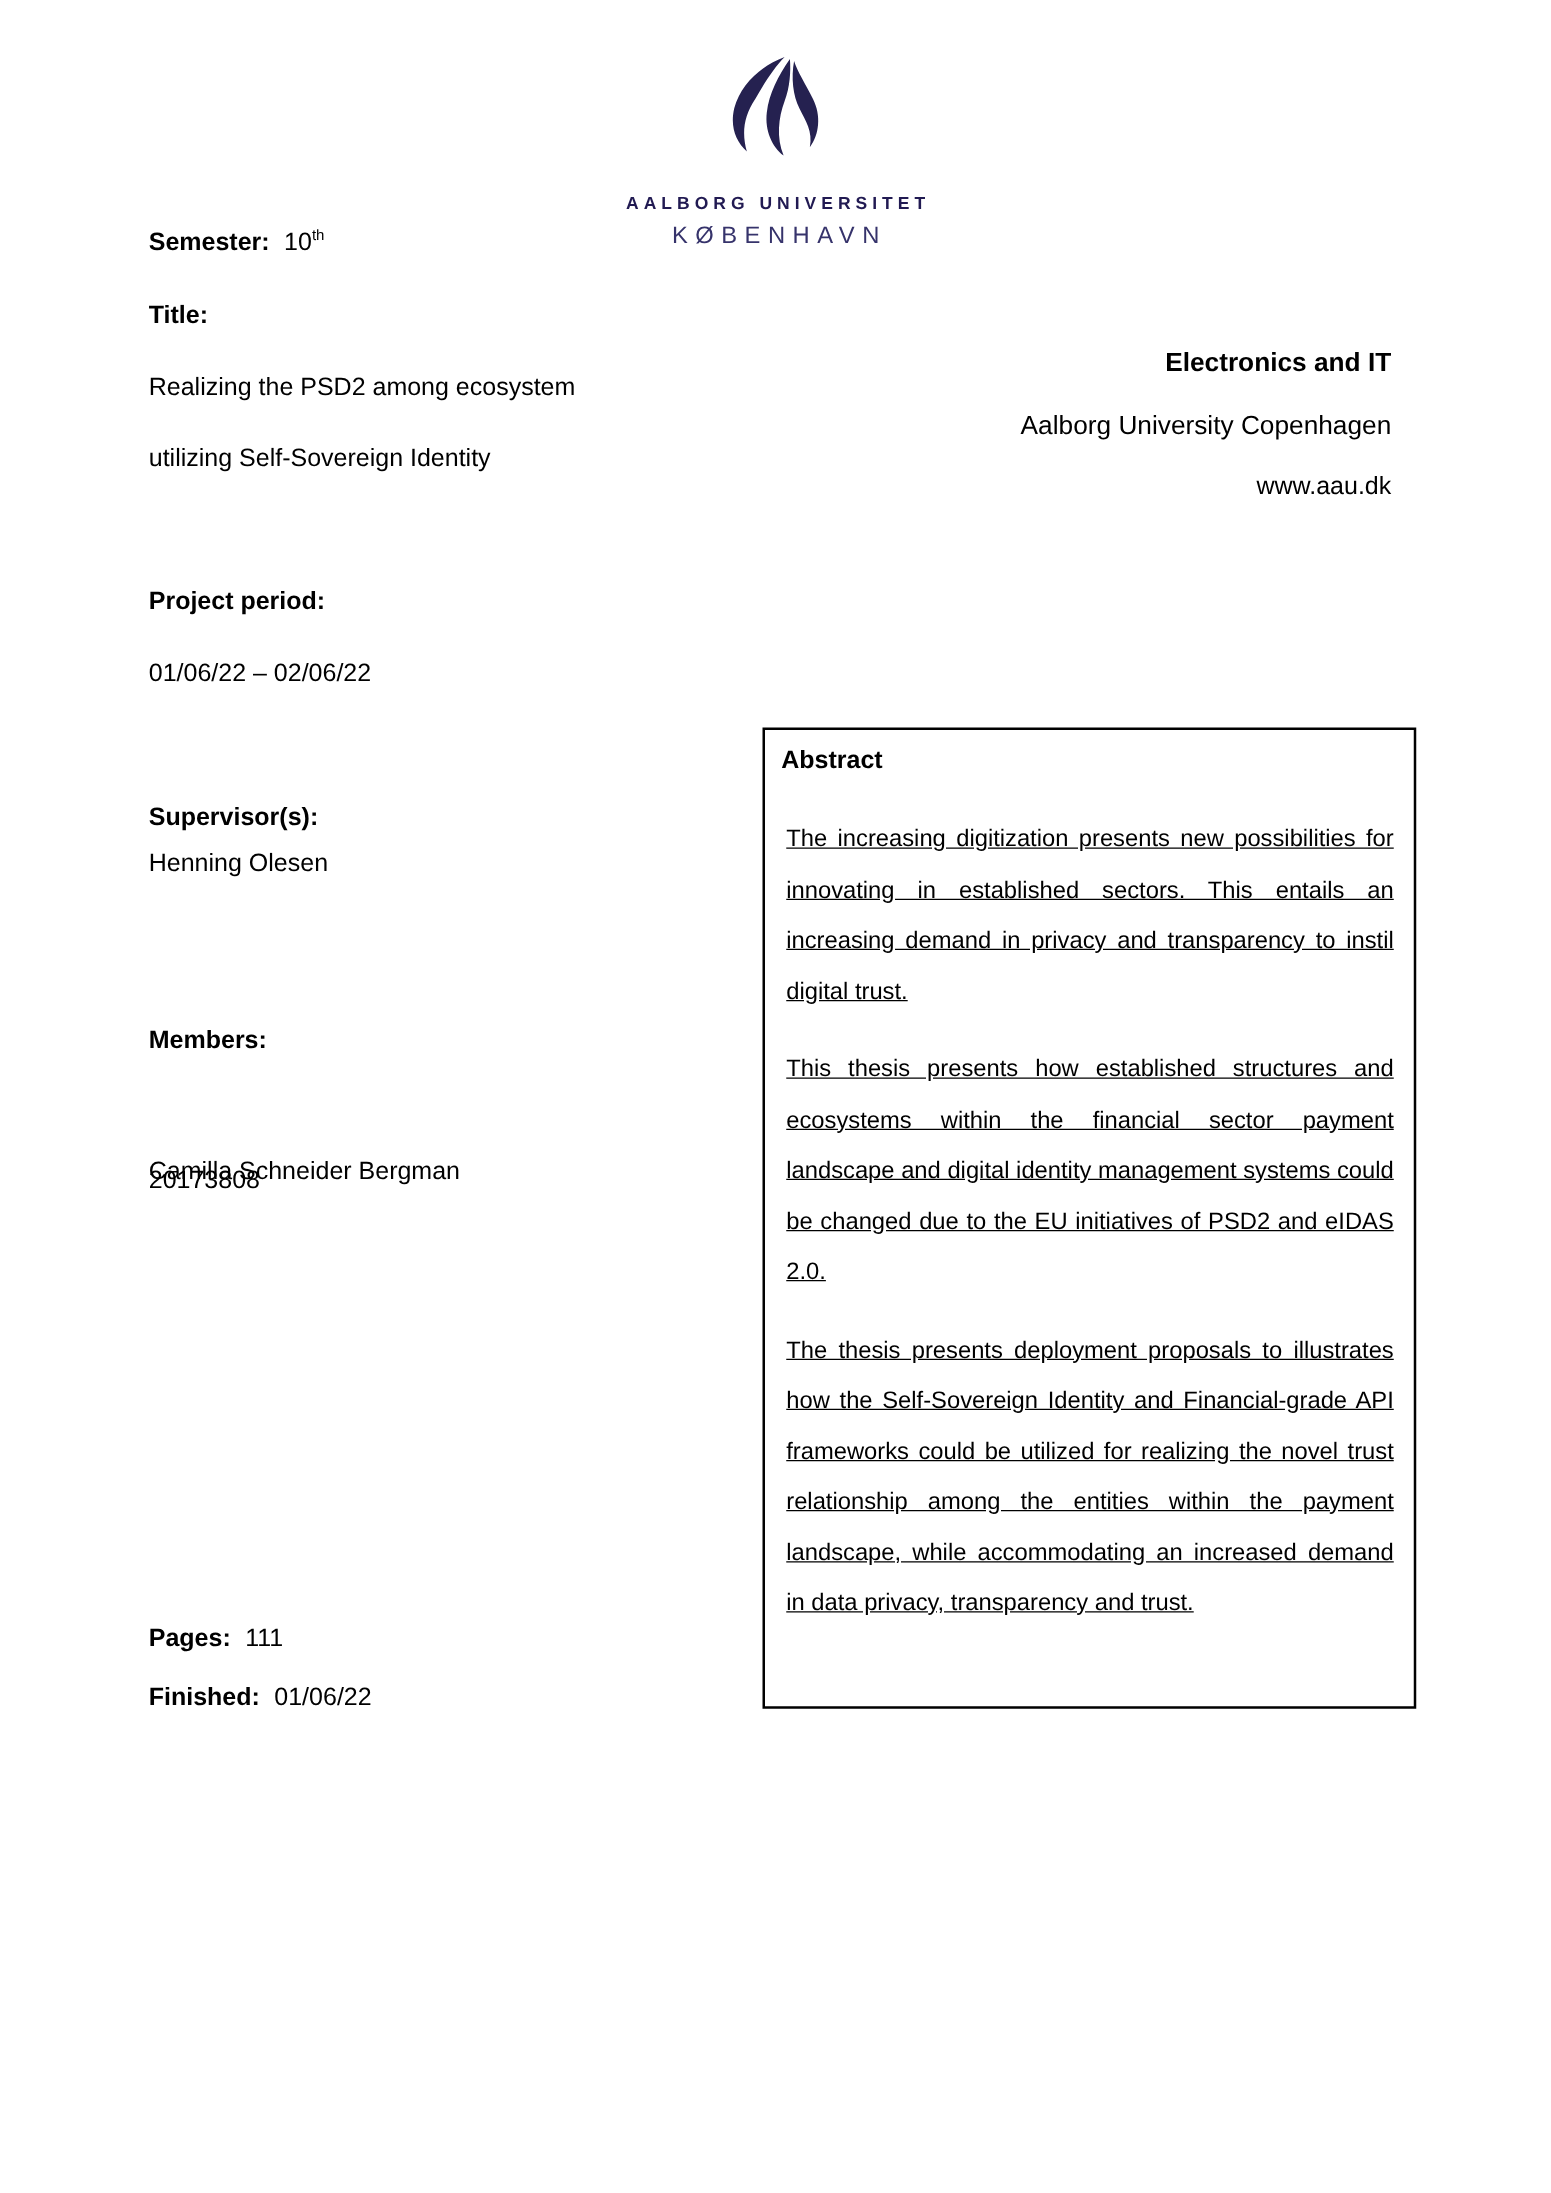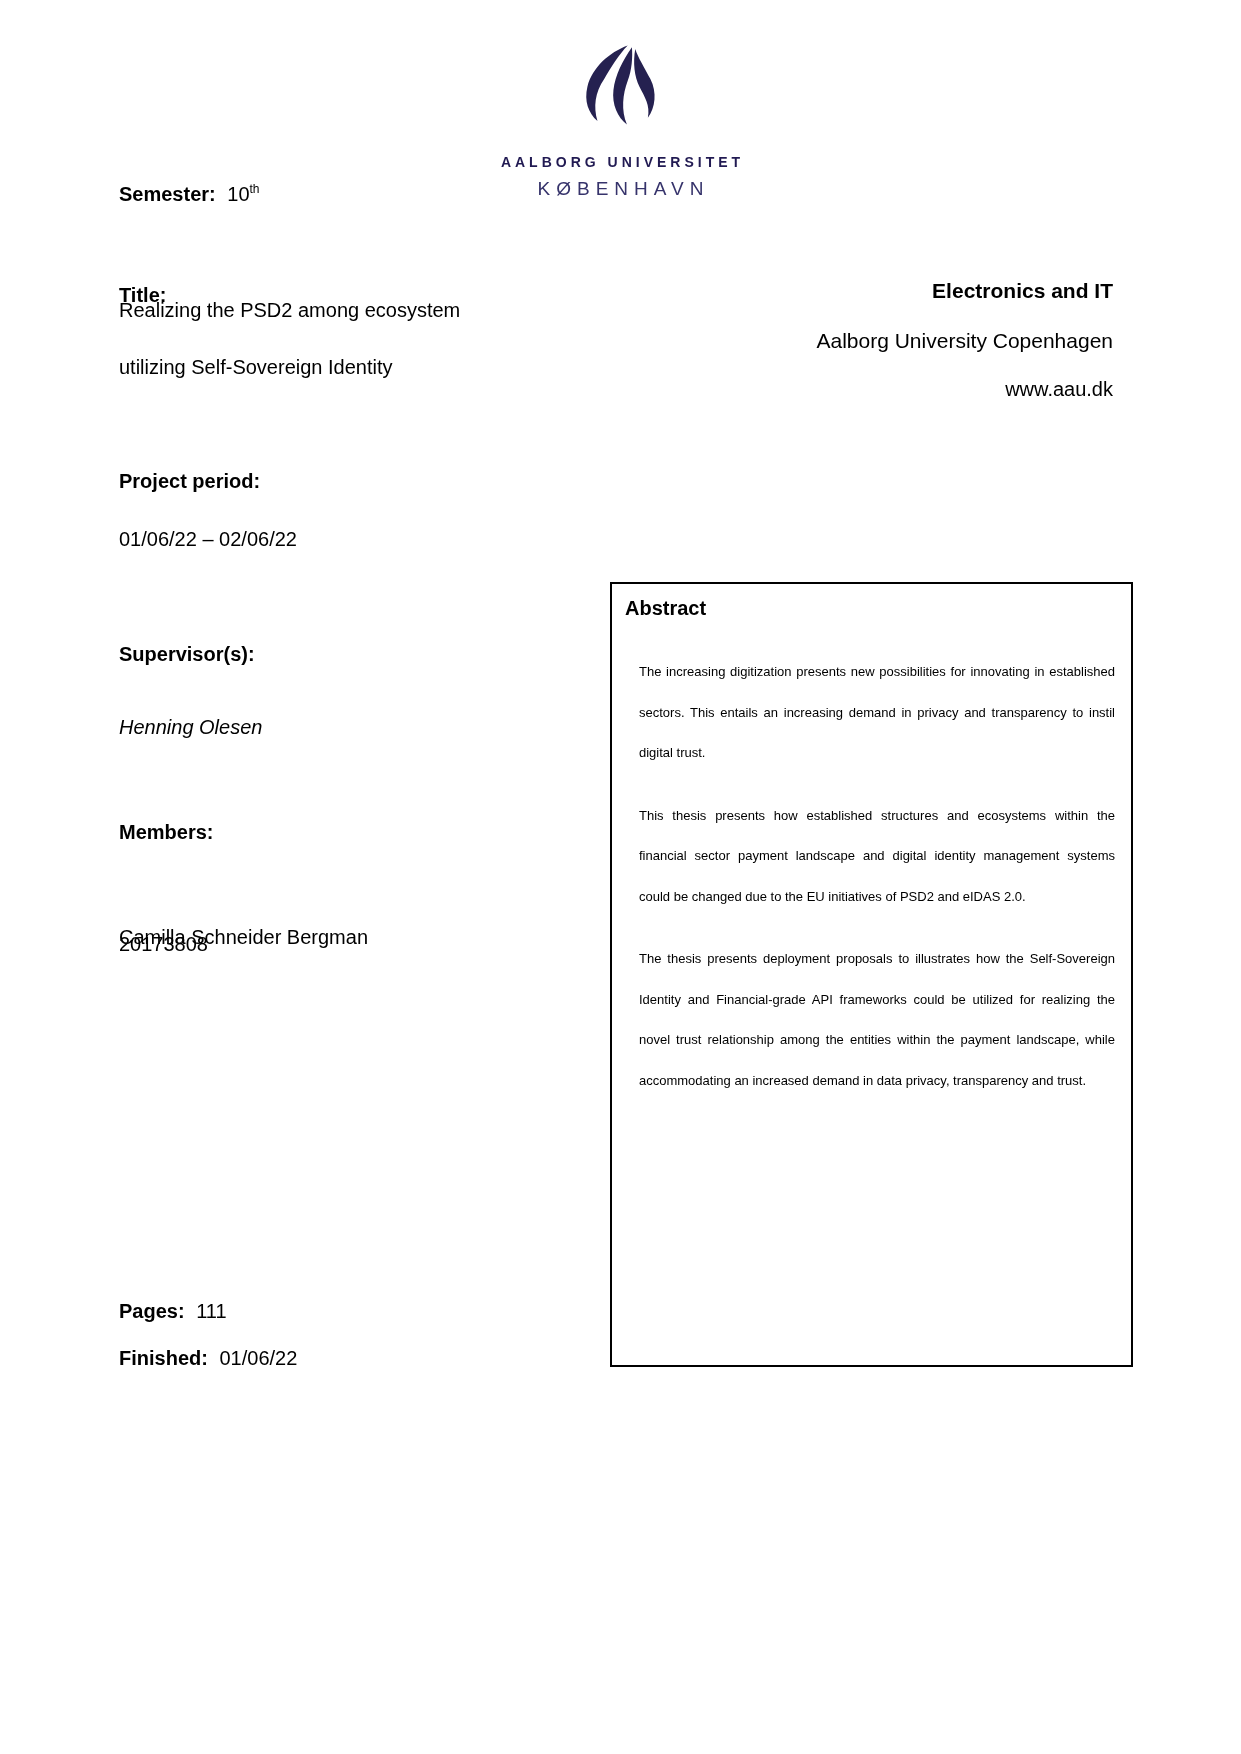--- a/index.html
+++ b/index.html
@@ -53,27 +53,27 @@
     left: 119px;
     font-size: 20px;
     white-space: nowrap;
     line-height: 1.15;
   }
   .label { font-weight: bold; }
   .value { margin-left: 6px; }
   .litem sup { font-size: 12px; vertical-align: super; line-height: 0; }
 
   .t-semester  { top: 183px; }
-  .t-titlelbl  { top: 241px; margin-top: 43px; }
+  .t-titlelbl  { top: 241px; }
   .t-title1    { top: 299px; }
   .t-title2    { top: 356px; }
   .t-period    { top: 470px; }
   .t-dates     { top: 528px; }
   .t-suplbl    { top: 643px; }
-  .t-supname   { top: 716px; font-style: italic; }
+  .t-supname   { top: 680px; }
   .t-memlbl    { top: 821px; }
   .t-memname   { top: 878px; margin-top: 48px; }
   .t-memid     { top: 933px; }
   .t-pages     { top: 1300px; }
   .t-finished  { top: 1347px; }
 
   
   .abstract-box {
     position: absolute;
     left: 610px;
@@ -84,24 +84,25 @@
     box-sizing: border-box;
     padding: 12px 16px 16px 13px;
   }
   .abstract-title {
     font-size: 20px;
     font-weight: bold;
     line-height: 24px;
     margin: 0 0 32px 0;
   }
   .abstract-box p {
-    font-size: 13px;
+    font-size: 19px;
     line-height: 40.5px;
     text-align: justify;
-    margin: 0 0 22px 14px;
+    margin: 0 0 22px 4px;
+    text-decoration: underline;
   }
 </style>
 </head>
 <body>
 
 <div class="page">
 
   <div class="logo">
     <svg width="84" height="86" viewBox="0 0 100 100" aria-hidden="true">
       <g fill="#252150">

